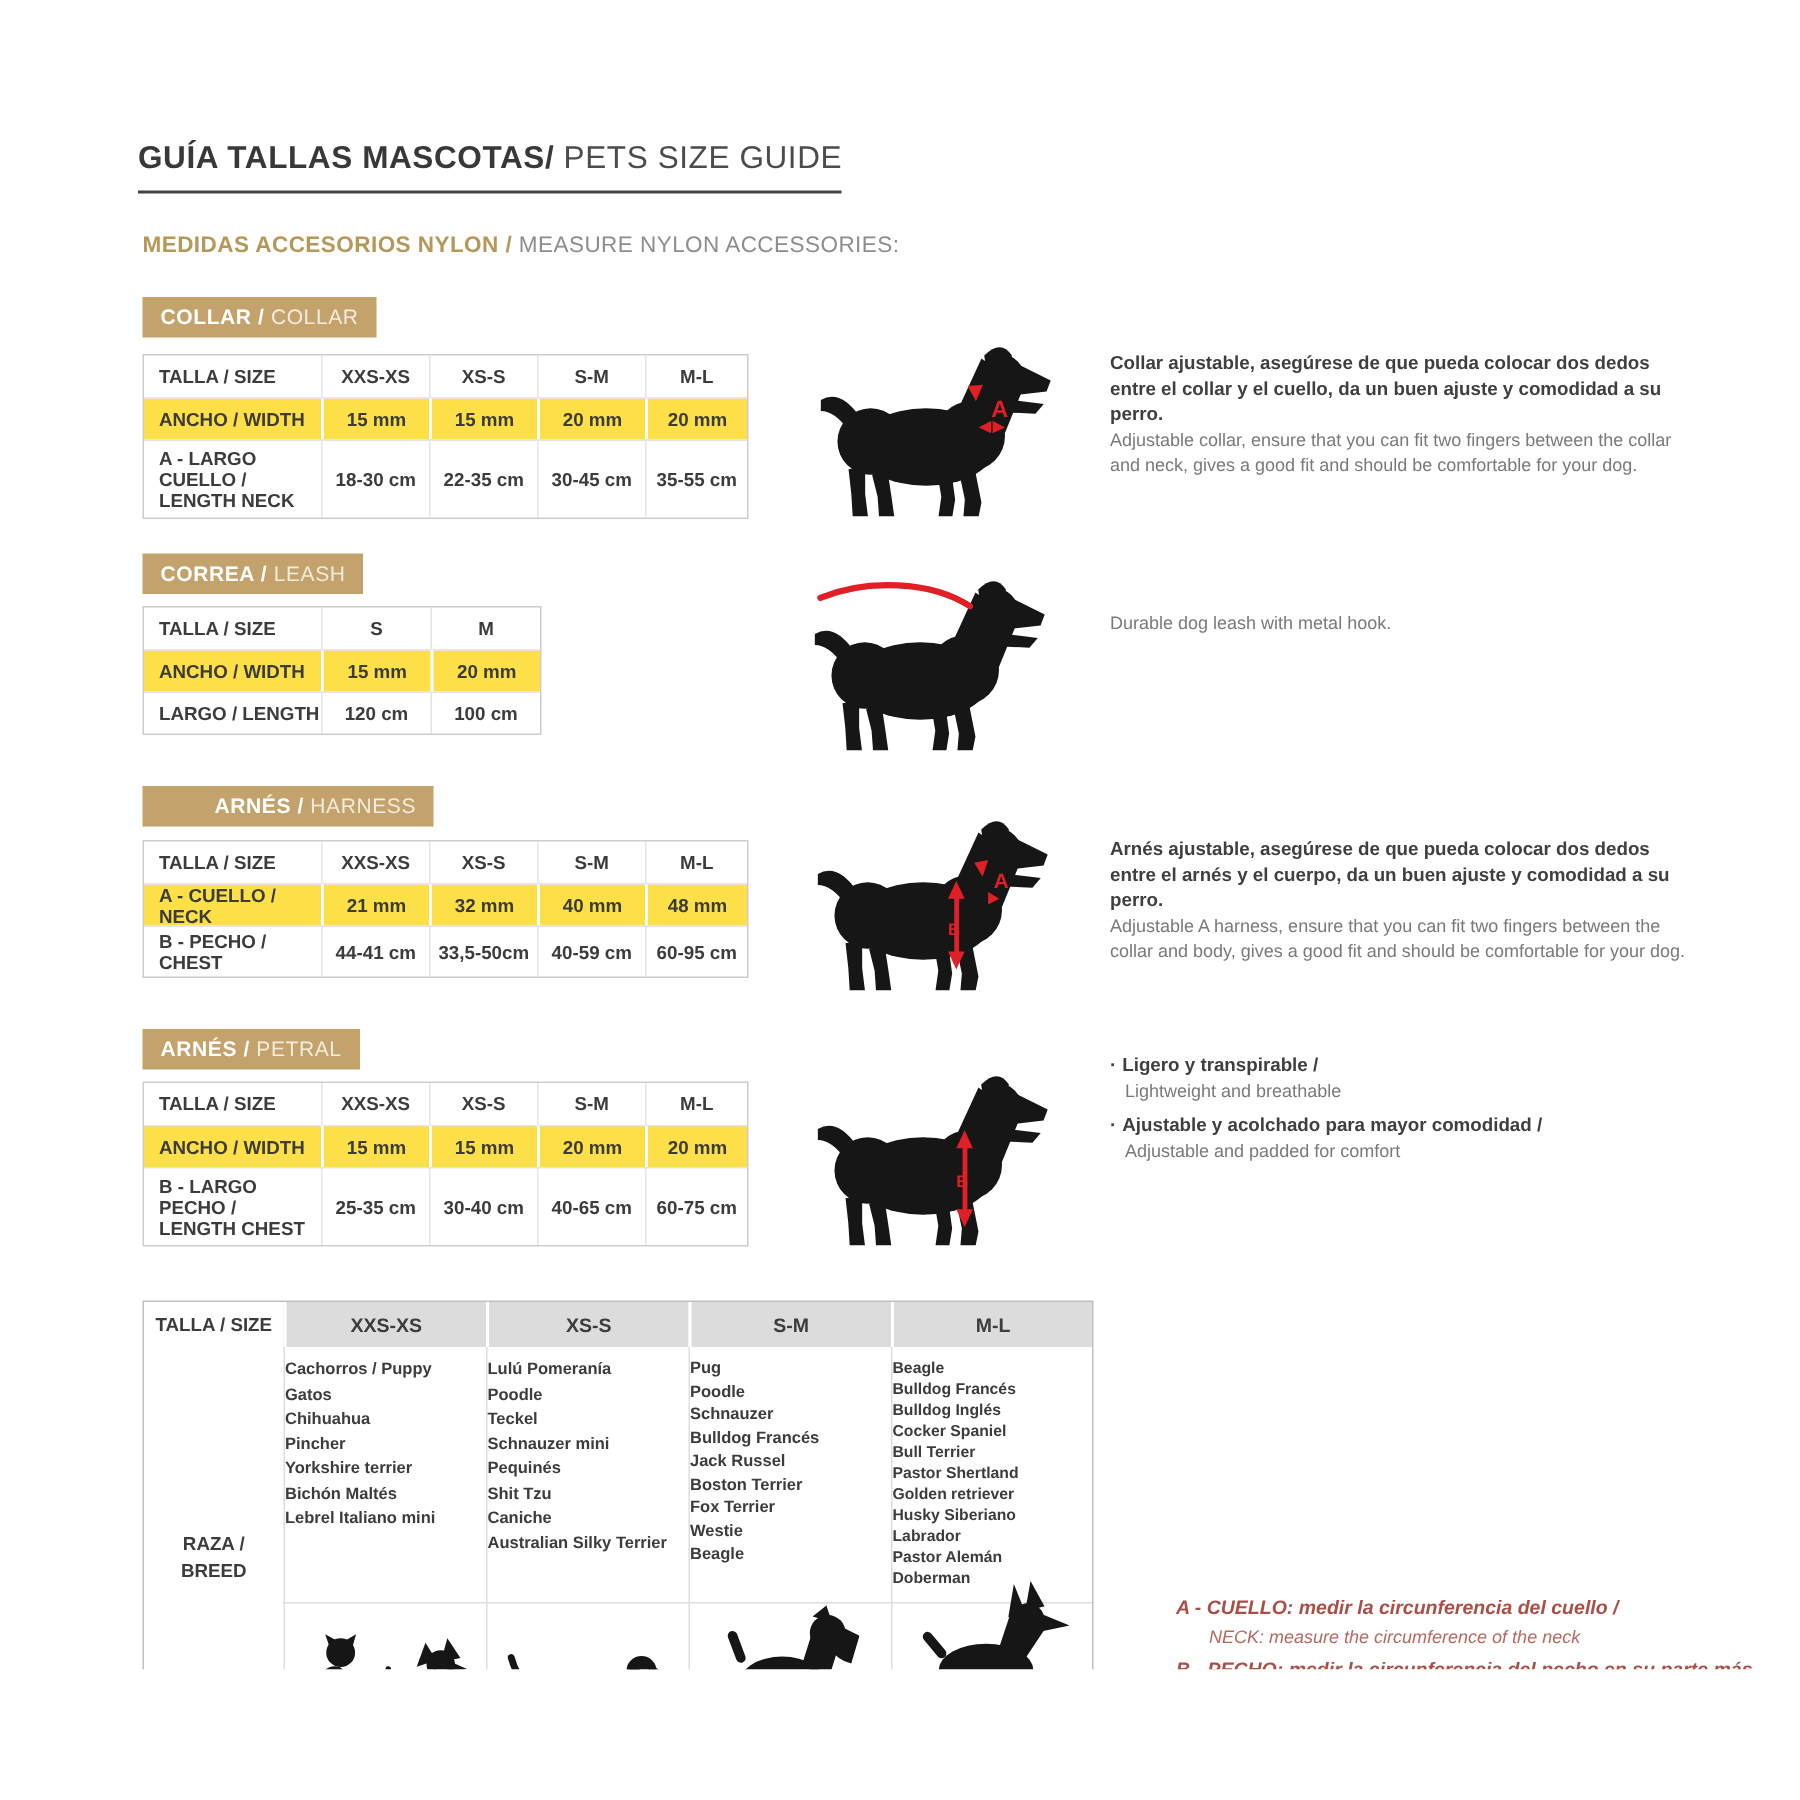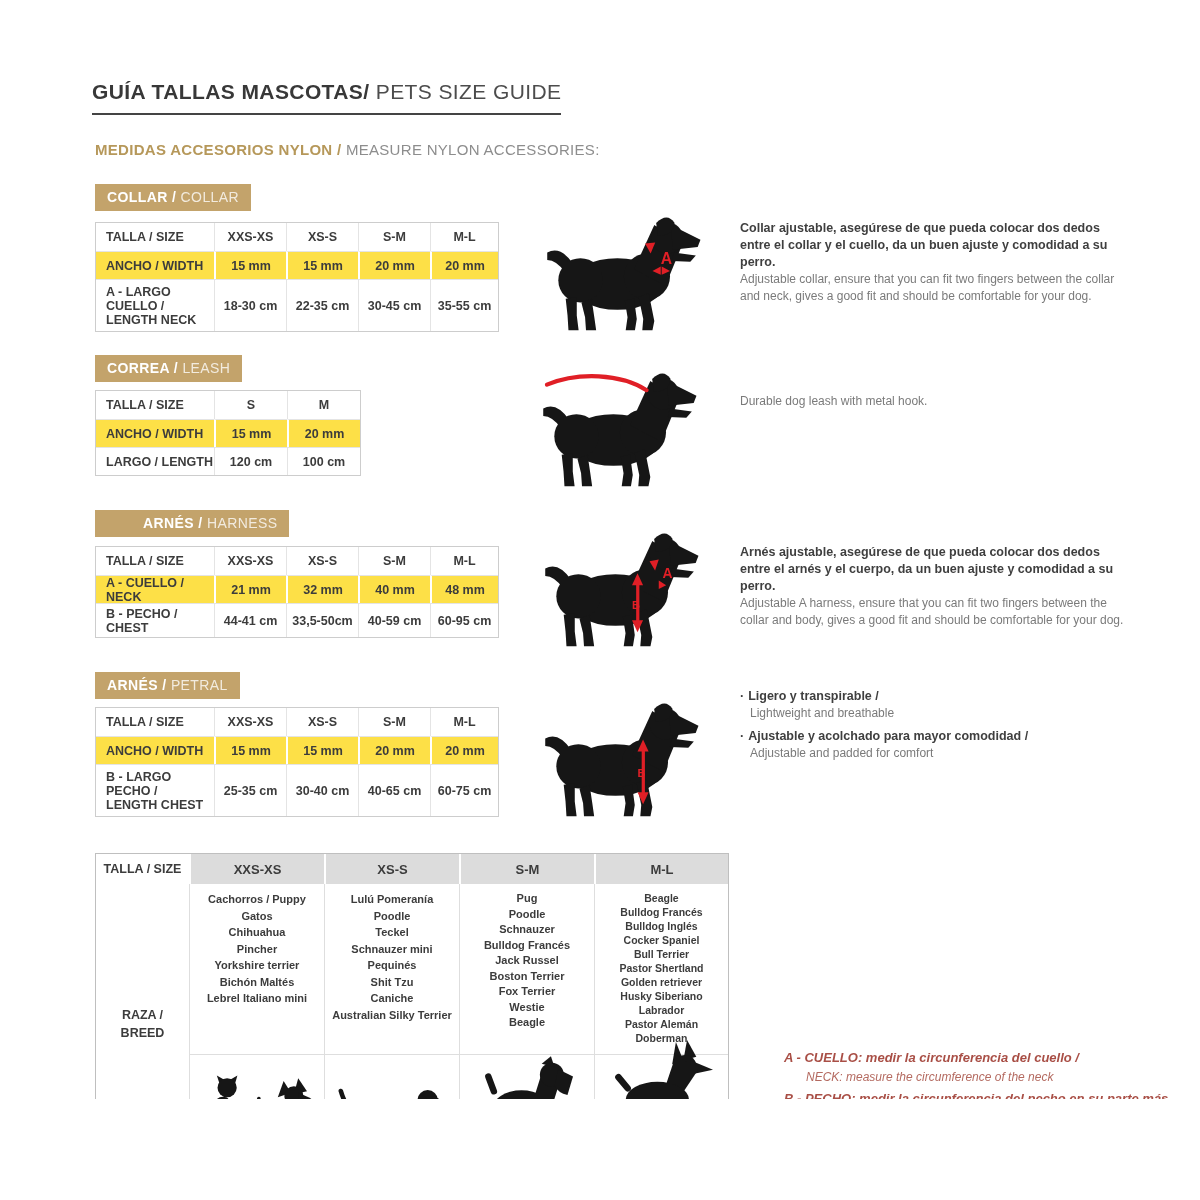--- a/index.html
+++ b/index.html
@@ -1,17 +1,17 @@
 <!DOCTYPE html>
 <html><head>
 <meta charset="utf-8">
 <style>
   html,body{margin:0;padding:0;background:#fff;}
   .page{position:relative;width:1200px;height:1099px;background:#ffffff;overflow:hidden;
-        font-family:"Liberation Sans", sans-serif;color:#3a3a3a;}
+        font-family:"Liberation Sans", sans-serif;color:#3a3a3a;margin-top:14px;}
 
   
   .title-wrap{position:absolute;left:92px;top:80px;}
   .title{font-size:21px;font-weight:bold;letter-spacing:.4px;color:#383838;
          border-bottom:2px solid #444;padding-bottom:9px;display:inline-block;white-space:nowrap;}
   .title .sec{font-weight:normal;color:#4c4c4c;}
   .subtitle{position:absolute;left:95px;top:141px;font-size:15px;font-weight:bold;
             letter-spacing:.3px;color:#b6985a;white-space:nowrap;}
   .subtitle .sec{color:#8d8d8d;font-weight:normal;}
 
@@ -48,21 +48,21 @@
   
   .breed-table{position:absolute;left:95px;top:853px;display:grid;
                grid-template-columns:93px 135px 135px 135px 134px;
                grid-template-rows:30px 170px 110px;
                border:1px solid #bfbfbf;font-size:13px;color:#3c3c3c;background:#fff;}
   .bh{display:flex;align-items:center;justify-content:center;font-weight:bold;}
   .bh-lab{background:#fff;font-size:12.5px;}
   .bh-val{background:#dcdcdc;border-left:2px solid #fff;}
   .breed-label{grid-column:1;grid-row:2/4;display:flex;align-items:center;justify-content:center;
                text-align:center;font-weight:bold;font-size:12.5px;white-space:pre-line;line-height:18px;}
-  .breed-list{border-left:1px solid #dedede;text-align:center;font-weight:bold;
+  .breed-list{border-left:1px solid #dedede;font-weight:bold;
               white-space:pre-line;padding-top:7px;font-size:11px;line-height:16.5px;}
   .breed-list.tight{font-size:10.5px;line-height:14px;}
   .breed-list.mid{line-height:15.5px;}
   .sil-cell{border-left:1px solid #dedede;border-top:1px solid #dedede;display:flex;
             align-items:flex-end;justify-content:center;gap:6px;padding-bottom:20px;}
 
   
   .notes{position:absolute;left:784px;top:1048px;width:410px;font-style:italic;}
   .note-title{color:#a94f46;font-weight:bold;font-size:13px;line-height:20px;}
   .note-sub{color:#b46a60;font-size:12px;line-height:18px;padding-left:22px;margin-bottom:3px;}

